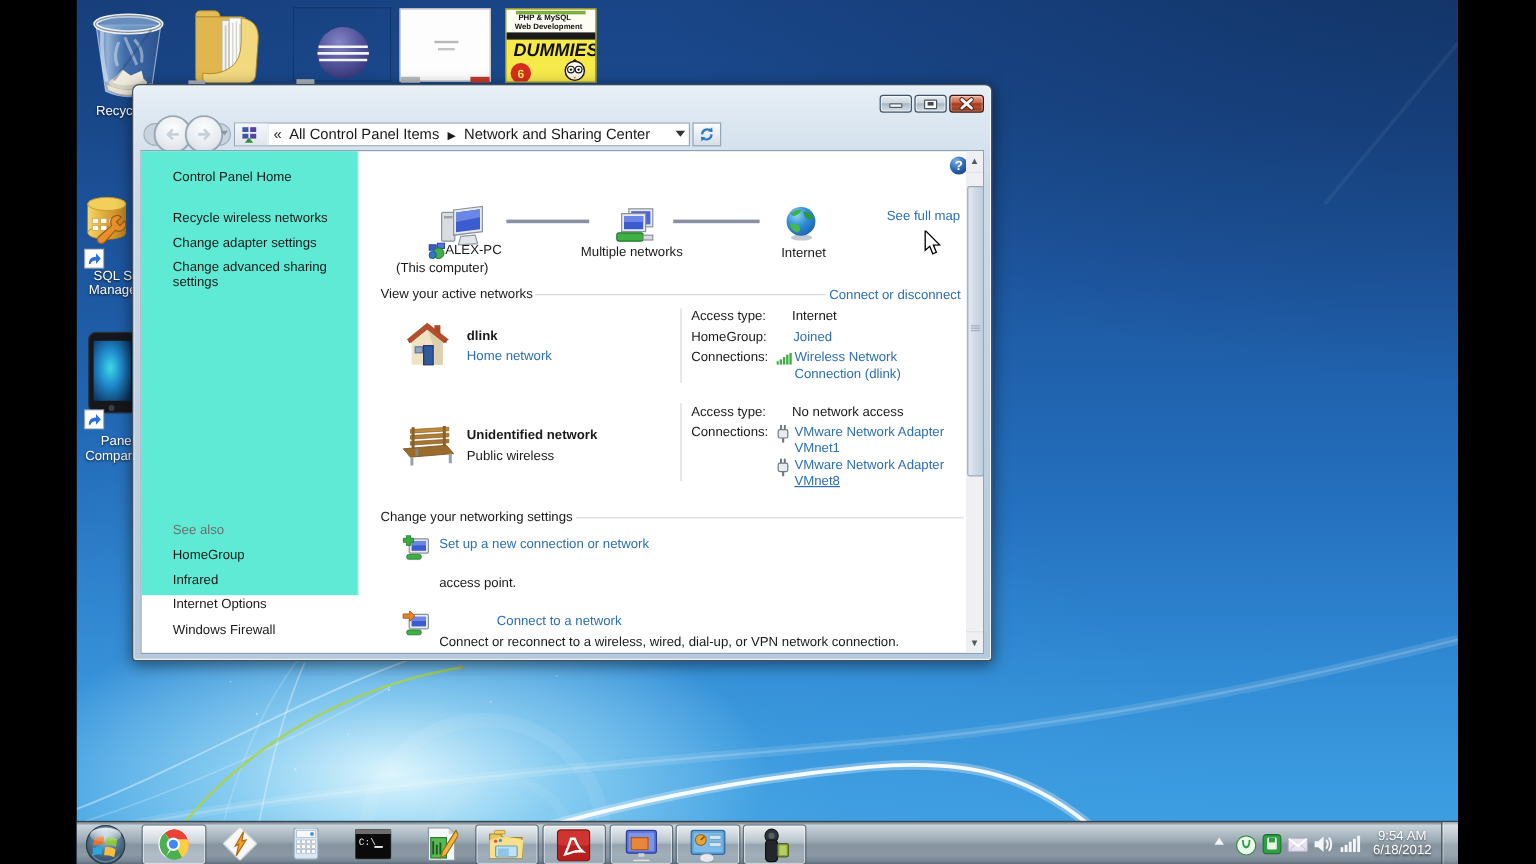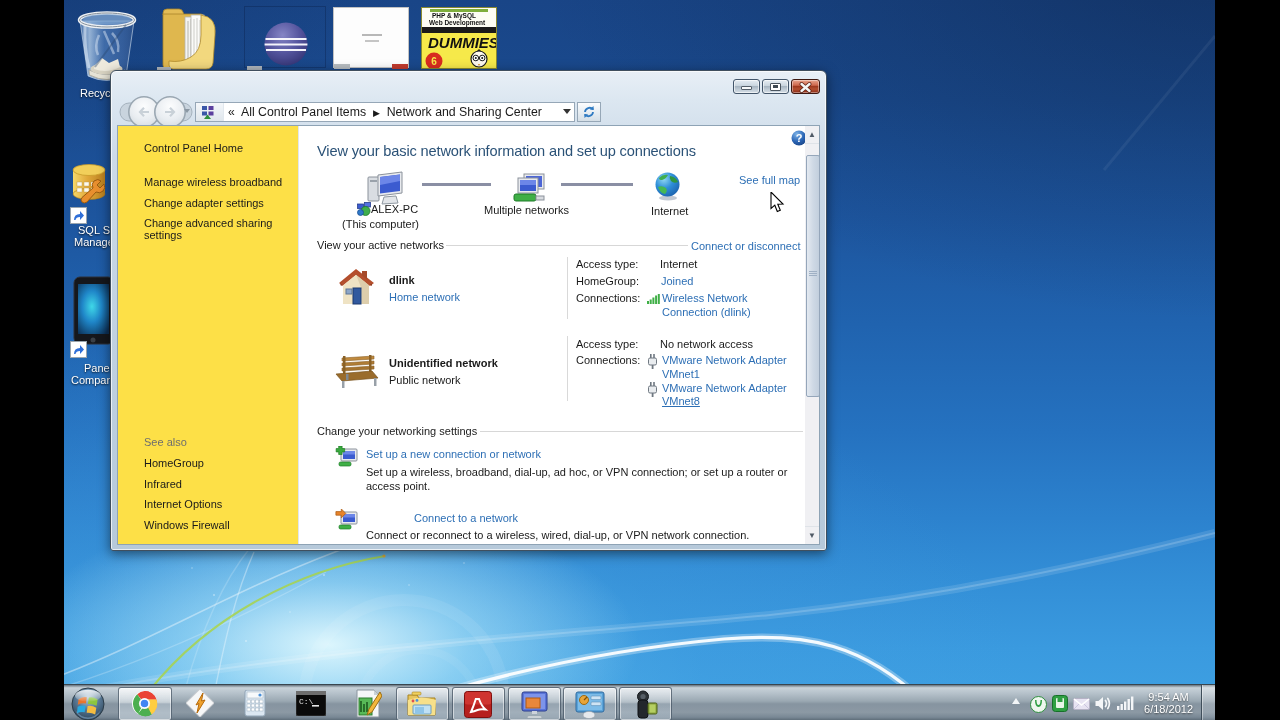--- a/index.html
+++ b/index.html
@@ -31,21 +31,21 @@
 
   
   #win{position:absolute;left:110px;top:70px;width:717px;height:481px;
     border-radius:6px 6px 3px 3px;
     border:1px solid #404f5e;
     background:linear-gradient(180deg,#e8eff6 0%,#dce7f1 6%,#ccdaE8 18%,#bfd0e0 60%,#b6c9da 100%);
     box-shadow:0 3px 12px rgba(0,0,0,.5), inset 0 0 0 1px rgba(255,255,255,.7);
     box-sizing:border-box;}
   #content{position:absolute;left:6px;top:54px;width:703px;height:420px;background:#fff;
     border:1px solid #8ea3b5;box-sizing:border-box;}
-  #sidebar{position:absolute;left:0;top:0;width:180px;height:418px;background:#fde047;
+  #sidebar{position:absolute;left:0;top:0;width:180px;height:370px;background:#5eead4;
     border-right:1px solid #e0e6ee;}
   .side{position:absolute;left:26px;font-size:11px;color:#1a1a1a;white-space:nowrap;}
   #scroll{position:absolute;right:0px;top:0px;width:14px;height:418px;background:#f0f0f3;}
   #thumb{position:absolute;left:1px;top:29px;width:12px;height:240px;border-radius:2px;
     border:1px solid #95a6ba;
     background:linear-gradient(90deg,#e4eaf1,#cfd9e5 50%,#c2cfdd);}
   .sarrow{position:absolute;left:0;width:14px;height:17px;background:#f0f0f3;color:#505a66;
     font-size:8px;text-align:center;line-height:17px;}
 
   .blue{color:#2d6fb5;}
@@ -275,31 +275,30 @@
         <path d="M15.5 3 L15.8 7 L11.8 6.4 Z" fill="#2f7ac2"></path>
         <path d="M15 9 a4.5 4.5 0 0 1 -8 2.5" fill="none" stroke="#2f7ac2" stroke-width="1.8"></path>
         <path d="M6.5 15 L6.2 11 L10.2 11.6 Z" fill="#2f7ac2"></path>
       </svg>
     </div>
 
 
     <div id="content">
       <div id="sidebar">
         <div class="side" style="top:16px;">Control Panel Home</div>
-        <div class="side" style="top:50px;">Manage wireless broadband</div>
+        <div class="side" style="top:50px;">Recycle wireless networks</div>
         <div class="side" style="top:71px;text-align:center;">Change adapter settings</div>
         <div class="side" style="top:91px;">Change advanced sharing<br>settings</div>
         <div class="side" style="top:310px;color:#6e6e6e;">See also</div>
         <div class="side" style="top:331px;">HomeGroup</div>
         <div class="side" style="top:352px;">Infrared</div>
         <div class="side" style="top:372px;">Internet Options</div>
         <div class="side" style="top:393px;">Windows Firewall</div>
       </div>
 
-      <div class="txt" style="left:199px;top:17px;font-size:14.6px;letter-spacing:-0.15px;color:#2b5277;">View your basic network information and set up connections</div>
 
       <svg class="abs" style="left:673px;top:4px" width="16" height="16" viewBox="0 0 16 16">
         <circle cx="8" cy="8" r="7.5" fill="url(#hg)"></circle>
         <defs>
             <radialGradient id="hg" cx="35%" cy="25%" r="90%">
           <stop offset="0%" stop-color="#7db3e8"></stop>
               <stop offset="55%" stop-color="#2a64b4"></stop>
               <stop offset="100%" stop-color="#173e7c"></stop>
         </radialGradient>
           </defs>
@@ -340,21 +339,21 @@
         <path d="M4 15 Q8 13 12 16 Q14 19 11 22 Q6 21 4 15Z" fill="#45b853"></path>
       </svg>
 
       <div class="txt" style="left:253px;top:77px;font-size:11px;color:#1a1a1a;">ALEX-PC</div>
       <svg class="abs" style="left:239px;top:76px" width="14" height="14" viewBox="0 0 14 14">
         <rect x="0.5" y="2" width="6" height="4.5" fill="#3b5bd0" stroke="#27408f" stroke-width=".8"></rect>
         <rect x="7.5" y="0.5" width="6" height="4.5" fill="#5472e0" stroke="#27408f" stroke-width=".8"></rect>
         <circle cx="8.5" cy="9" r="4.5" fill="#3fae4e" stroke="#1e7c28" stroke-width=".8"></circle>
         <circle cx="3.5" cy="10.5" r="3" fill="#2f78c8" stroke="#1a4f94" stroke-width=".8"></circle>
       </svg>
-      <div class="txt" style="left:224px;top:92px;font-size:11px;color:#1a1a1a;">(This computer)</div>
+      <div class="txt" style="left:212px;top:92px;font-size:11px;color:#1a1a1a;">(This computer)</div>
       <div class="txt" style="left:366px;top:78px;font-size:11px;color:#1a1a1a;">Multiple networks</div>
       <div class="txt" style="left:533px;top:79px;font-size:11px;color:#1a1a1a;">Internet</div>
       <div class="txt blue" style="left:621px;top:48px;font-size:11px;">See full map</div>
 
       <svg class="abs" style="left:652px;top:66px" width="17" height="22" viewBox="0 0 17 22">
         <path d="M1 0 L1 16.5 L4.8 13.2 L7.3 19.5 L10.3 18.2 L7.8 12.2 L13 12 Z" fill="#fff" stroke="#000" stroke-width="1.1"></path>
       </svg>
 
       <div class="txt" style="left:199px;top:113px;font-size:11px;color:#1a1a1a;">View your active networks</div>
       <div class="hr" style="left:328px;top:119px;width:242px;"></div>
@@ -395,21 +394,21 @@
         <path d="M8 16 L40 14 L40 17 L8 19 Z" fill="#a57430" stroke="#8a5f25" stroke-width=".6"></path>
         <rect x="9" y="4" width="2.5" height="18" fill="#8a6228"></rect>
         <rect x="35" y="3" width="2.5" height="18" fill="#8a6228"></rect>
         <path d="M2 22 L38 19 L44 26 L8 29 Z" fill="#9a6c2c"></path>
         <path d="M2 22 L38 19 L44 26 L8 29 Z" fill="none" stroke="#7a5420" stroke-width=".7"></path>
         <path d="M8 29 L8 36 L10.5 36 L10.5 29 Z" fill="#98a0a8"></path>
         <path d="M40 26 L40 34 L42.5 34 L42.5 26 Z" fill="#98a0a8"></path>
         <path d="M12 22 L14.5 22 L14.5 28 L12 28 Z" fill="#7f8890"></path>
       </svg>
       <div class="txt" style="left:271px;top:231px;font-size:11px;font-weight:bold;color:#1a1a1a;">Unidentified network</div>
-      <div class="txt" style="left:271px;top:248px;font-size:11px;color:#1a1a1a;">Public network</div>
+      <div class="txt" style="left:271px;top:248px;font-size:11px;color:#1a1a1a;">Public wireless</div>
 
       <div class="vr" style="left:449px;top:210px;height:65px;"></div>
       <div class="txt" style="left:458px;top:212px;font-size:11px;color:#1a1a1a;">Access type:</div>
       <div class="txt" style="left:542px;top:212px;font-size:11px;color:#1a1a1a;">No network access</div>
       <div class="txt" style="left:458px;top:228px;font-size:11px;color:#1a1a1a;">Connections:</div>
       <svg class="abs" style="left:529px;top:228px" width="11" height="15" viewBox="0 0 11 15">
         <rect x="3" y="0" width="1.6" height="4" fill="#6e7780"></rect>
           <rect x="6.2" y="0" width="1.6" height="4" fill="#6e7780"></rect>
         <rect x="1.5" y="4" width="8" height="7" rx="1.5" fill="#e9ecef" stroke="#707982"></rect>
         <rect x="4.7" y="11" width="1.8" height="4" fill="#6e7780"></rect>
@@ -430,21 +429,20 @@
       <div class="hr" style="left:362px;top:305px;width:323px;"></div>
 
       <svg class="abs" style="left:217px;top:320px" width="24" height="21" viewBox="0 0 24 21">
         <rect x="6" y="3" width="16" height="12" rx="1" fill="#e8eaee" stroke="#8b929b"></rect>
         <rect x="8" y="5" width="12" height="8" fill="#3b5bd0"></rect>
         <rect x="8" y="5" width="12" height="3.5" fill="#6c86e8"></rect>
         <path d="M2 0 L6 0 L6 3 L9 3 L9 7 L6 7 L6 10 L2 10 L2 7 L-1 7 L-1 3 L2 3 Z" transform="translate(2,0) scale(.85)" fill="#3aa93f" stroke="#1d7c23" stroke-width=".8"></path>
         <rect x="4" y="16" width="12" height="4" rx="1.5" fill="#3faf46" stroke="#1e7c28" stroke-width=".7"></rect>
       </svg>
       <div class="txt blue" style="left:248px;top:322px;font-size:11px;">Set up a new connection or network</div>
-      <div class="txt" style="left:248px;top:340px;font-size:11px;color:#1a1a1a;">Set up a wireless, broadband, dial-up, ad hoc, or VPN connection; or set up a router or</div>
       <div class="txt" style="left:248px;top:354px;font-size:11px;color:#1a1a1a;">access point.</div>
 
       <svg class="abs" style="left:217px;top:383px" width="24" height="21" viewBox="0 0 24 21">
         <rect x="6" y="3" width="16" height="12" rx="1" fill="#e8eaee" stroke="#8b929b"></rect>
         <rect x="8" y="5" width="12" height="8" fill="#3b5bd0"></rect>
         <rect x="8" y="5" width="12" height="3.5" fill="#6c86e8"></rect>
         <path d="M1 4 L7 4 L7 1 L12 6 L7 11 L7 8 L1 8 Z" transform="translate(0,-1) scale(.9)" fill="#e8832a" stroke="#a85a14" stroke-width=".8"></path>
         <rect x="4" y="16" width="12" height="4" rx="1.5" fill="#3faf46" stroke="#1e7c28" stroke-width=".7"></rect>
       </svg>
       <div class="txt blue" style="left:248px;top:386px;font-size:11px;margin-left:48px;">Connect to a network</div>

